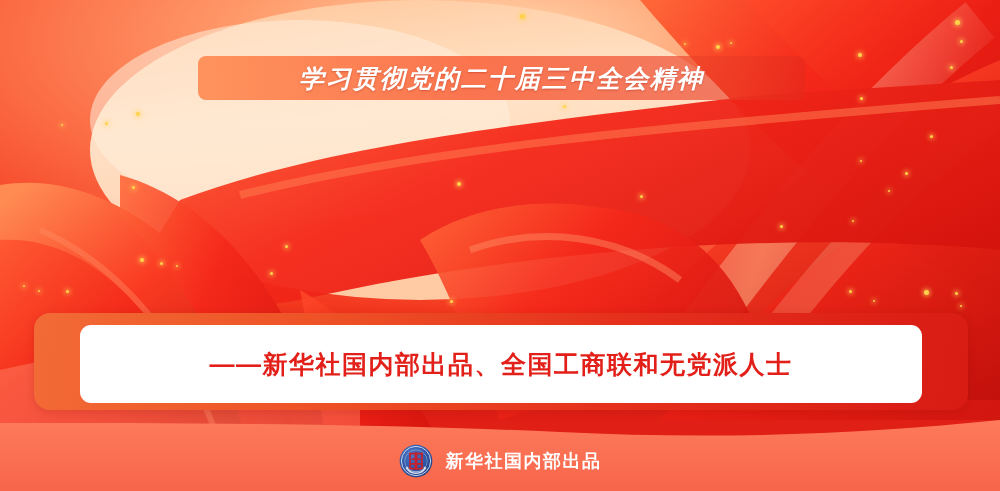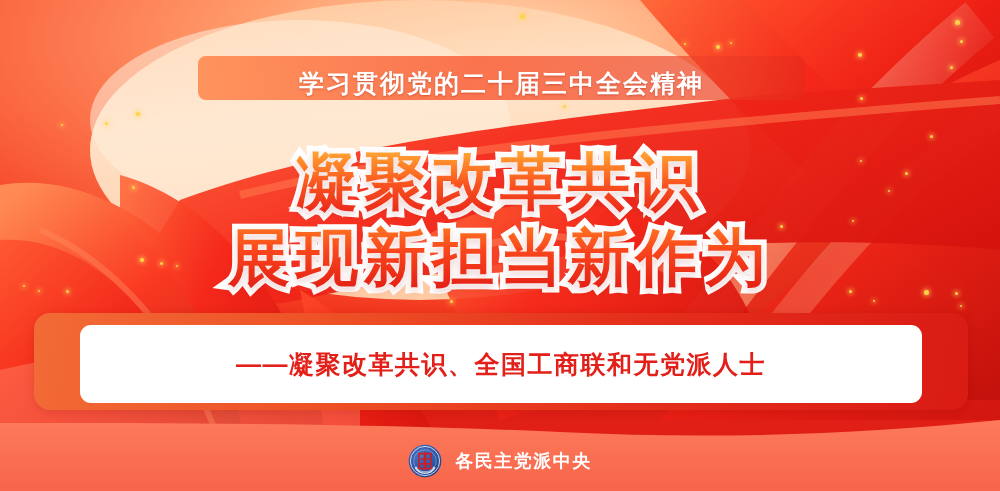--- a/index.html
+++ b/index.html
@@ -15,21 +15,21 @@
   }
   
   .bgsvg{position:absolute;left:0;top:0;width:1000px;height:491px;}
   .sparkle{position:absolute;border-radius:50%;background:#ffd24a;box-shadow:0 0 5px 1px rgba(255,214,90,.85);pointer-events:none;}
 
   
   #top-banner{
     position:absolute;left:198px;top:56px;width:607px;height:44px;
     border-radius:8px;
     background:linear-gradient(90deg, rgba(255,140,84,.92) 0%, rgba(249,96,56,.85) 45%, rgba(226,42,28,.55) 100%);
-    display:flex;align-items:flex-end;justify-content:center;
+    display:flex;align-items:center;justify-content:center;font-style:italic;
   }
   #top-banner .txt{
     color:#ffffff;font-size:25px;font-weight:bold;letter-spacing:2px;
     text-shadow:0 1px 2px rgba(150,20,10,.35);
     white-space:nowrap;
   }
 
   
   #headline{
     position:absolute;left:0;top:150px;width:1000px;
@@ -195,34 +195,24 @@
     <span class="sparkle" style="left:160px;top:262px;width:3px;height:3px;"></span>
     <span class="sparkle" style="left:176px;top:265px;width:2px;height:2px;"></span>
     <span class="sparkle" style="left:450px;top:300px;width:3px;height:3px;"></span>
     <span class="sparkle" style="left:640px;top:195px;width:3px;height:3px;"></span>
   </div>
 
   <div id="top-banner">
     <span class="txt">学习贯彻党的二十届三中全会精神</span>
   </div>
 
-  <div id="headline">
-    <span class="hl-line" id="hl-line-1">
-      <span class="stroke">凝聚改革共识</span>
-      <span class="fill">凝聚改革共识</span>
-    </span>
-    <span class="hl-line" id="hl-line-2">
-      <span class="stroke">展现新担当新作为</span>
-      <span class="fill">展现新担当新作为</span>
-    </span>
-  </div>
 
   <div id="subtitle-frame"></div>
   <div id="subtitle-box">
-    <span class="sub-line">——凝聚改革共识、全国工商联和无党派人士</span>
+    <span class="sub-line">——新华社国内部出品、全国工商联和无党派人士</span>
   </div>
 
   <div id="footer">
     <svg id="xinhua-logo" viewBox="0 0 100 100">
       <defs>
         <radialGradient id="logoG" cx="38%" cy="32%" r="75%">
           <stop offset="0%" stop-color="#4a74c4"></stop>
           <stop offset="60%" stop-color="#2d56a6"></stop>
           <stop offset="100%" stop-color="#1d3d80"></stop>
         </radialGradient>
@@ -237,16 +227,16 @@
         <rect x="30" y="26" width="40" height="5" rx="1"></rect>
         <rect x="46" y="24" width="8" height="52" rx="1.5"></rect>
         <rect x="37" y="42" width="26" height="5" rx="1"></rect>
         <rect x="33" y="56" width="34" height="5" rx="1"></rect>
         <rect x="26" y="70" width="48" height="5" rx="1.5"></rect>
       </g>
 
       <path d="M22,68 A32,32 0 0 0 78,68" fill="none" stroke="#e9eef8" stroke-width="7" opacity="0.92"></path>
       <path d="M26,70 A28,28 0 0 0 74,70" fill="none" stroke="#2d56a6" stroke-width="2.2" opacity="0.75"></path>
     </svg>
-    <span id="footer-text">各民主党派中央</span>
+    <span id="footer-text">新华社国内部出品</span>
   </div>
 
 </div>
 
 </body></html>

